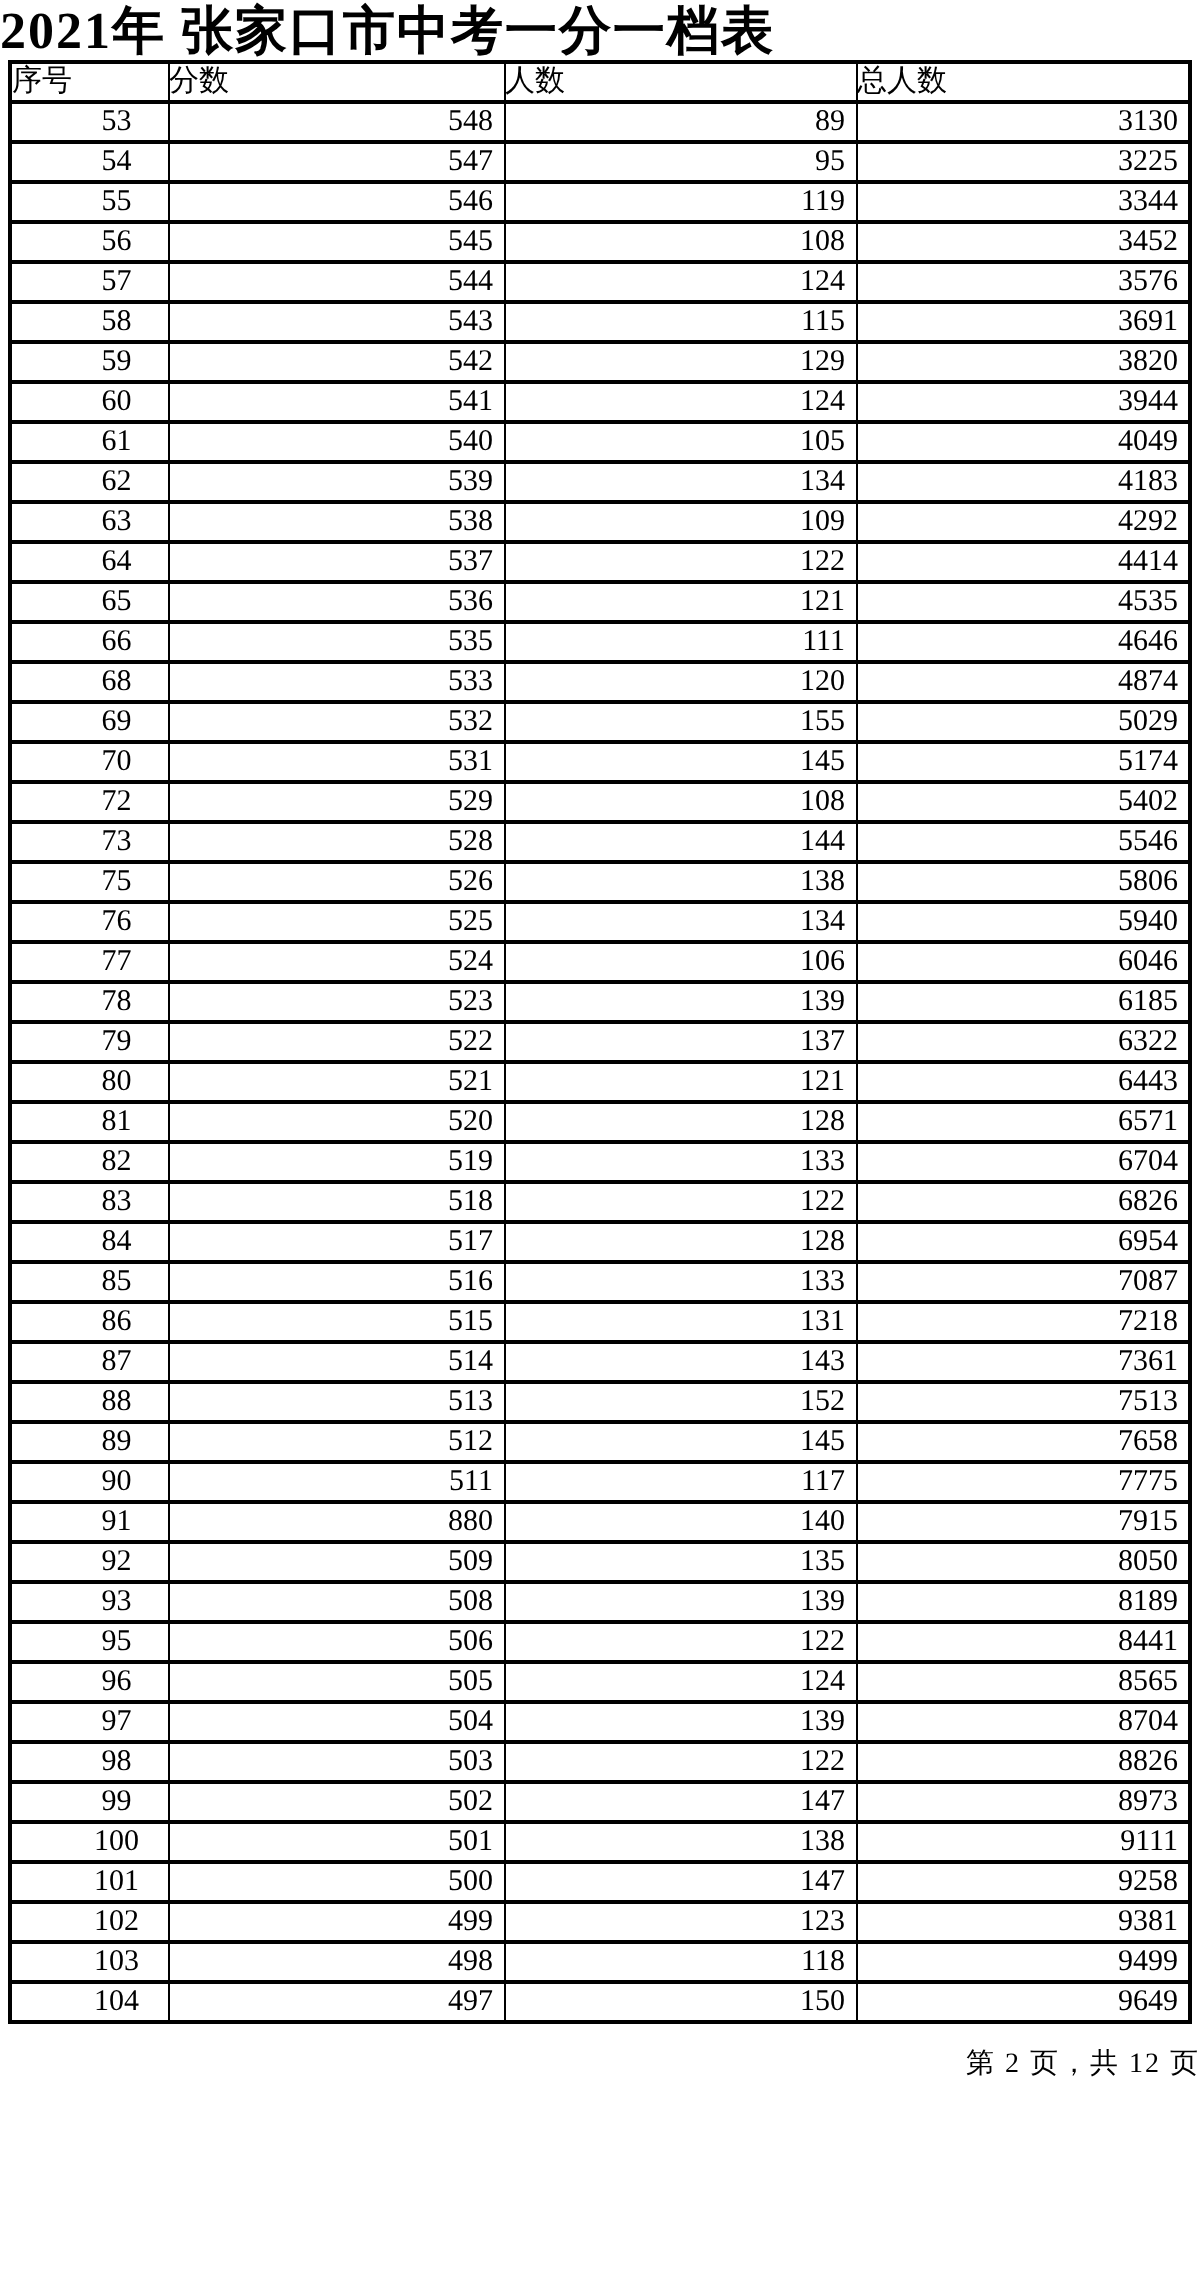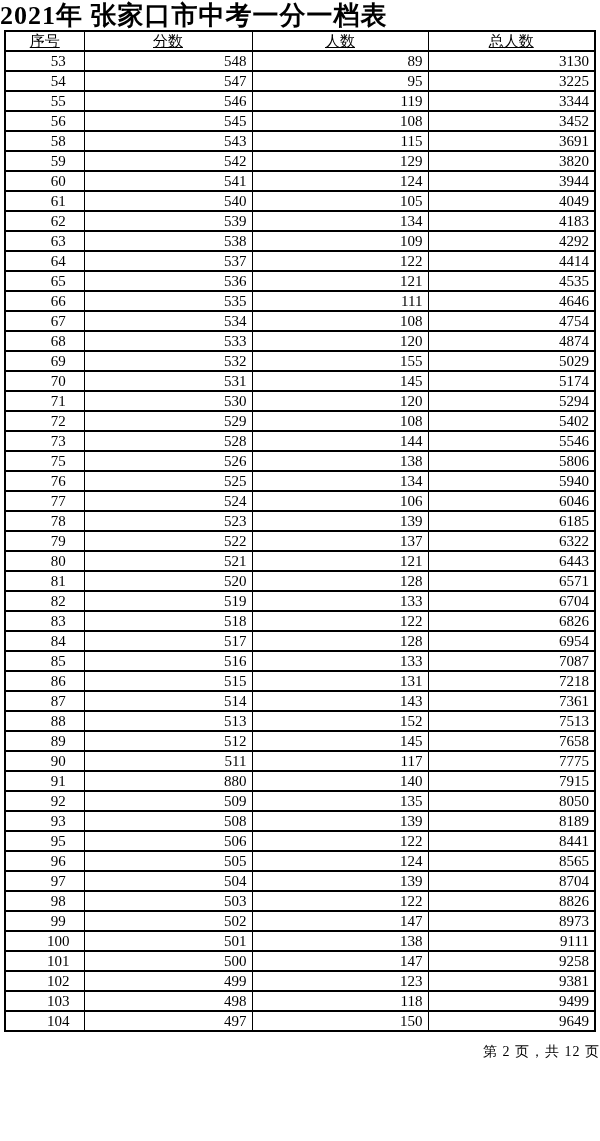--- a/index.html
+++ b/index.html
@@ -39,21 +39,21 @@
     border-top: 2px solid #000000;
     border-bottom: 2px solid #000000;
     height: 18px;
     line-height: 18px;
     font-size: 15px;
     font-weight: normal;
     padding: 0;
     overflow: hidden;
     white-space: nowrap;
   }
-  .score-table th { text-align: center; text-decoration: underline; }
+  .score-table th { text-align: left; }
   .score-table td.center { text-align: center; padding-left: 27px; }
   .score-table td.num {
     text-align: right;
     padding-right: 5px;
   }
   .page-footer {
     margin-top: 11px;
     text-align: right;
     font-size: 14px;
     letter-spacing: 1px;
@@ -100,20 +100,26 @@
           <td class="num">119</td>
           <td class="num">3344</td>
         </tr>
         <tr>
           <td class="center">56</td>
           <td class="num">545</td>
           <td class="num">108</td>
           <td class="num">3452</td>
         </tr>
         <tr>
+          <td class="center">57</td>
+          <td class="num">544</td>
+          <td class="num">124</td>
+          <td class="num">3576</td>
+        </tr>
+        <tr>
           <td class="center">58</td>
           <td class="num">543</td>
           <td class="num">115</td>
           <td class="num">3691</td>
         </tr>
         <tr>
           <td class="center">59</td>
           <td class="num">542</td>
           <td class="num">129</td>
           <td class="num">3820</td>
@@ -154,50 +160,38 @@
           <td class="num">121</td>
           <td class="num">4535</td>
         </tr>
         <tr>
           <td class="center">66</td>
           <td class="num">535</td>
           <td class="num">111</td>
           <td class="num">4646</td>
         </tr>
         <tr>
-          <td class="center">67</td>
-          <td class="num">534</td>
-          <td class="num">108</td>
-          <td class="num">4754</td>
-        </tr>
-        <tr>
           <td class="center">68</td>
           <td class="num">533</td>
           <td class="num">120</td>
           <td class="num">4874</td>
         </tr>
         <tr>
           <td class="center">69</td>
           <td class="num">532</td>
           <td class="num">155</td>
           <td class="num">5029</td>
         </tr>
         <tr>
           <td class="center">70</td>
           <td class="num">531</td>
           <td class="num">145</td>
           <td class="num">5174</td>
         </tr>
         <tr>
-          <td class="center">71</td>
-          <td class="num">530</td>
-          <td class="num">120</td>
-          <td class="num">5294</td>
-        </tr>
-        <tr>
           <td class="center">72</td>
           <td class="num">529</td>
           <td class="num">108</td>
           <td class="num">5402</td>
         </tr>
         <tr>
           <td class="center">73</td>
           <td class="num">528</td>
           <td class="num">144</td>
           <td class="num">5546</td>

